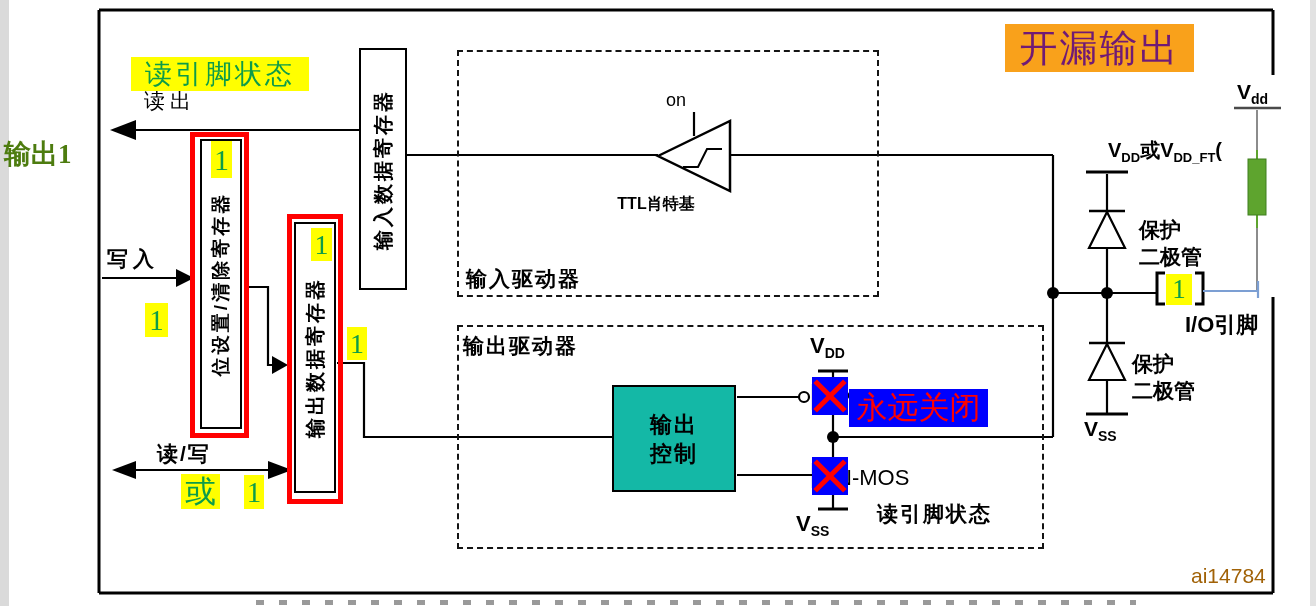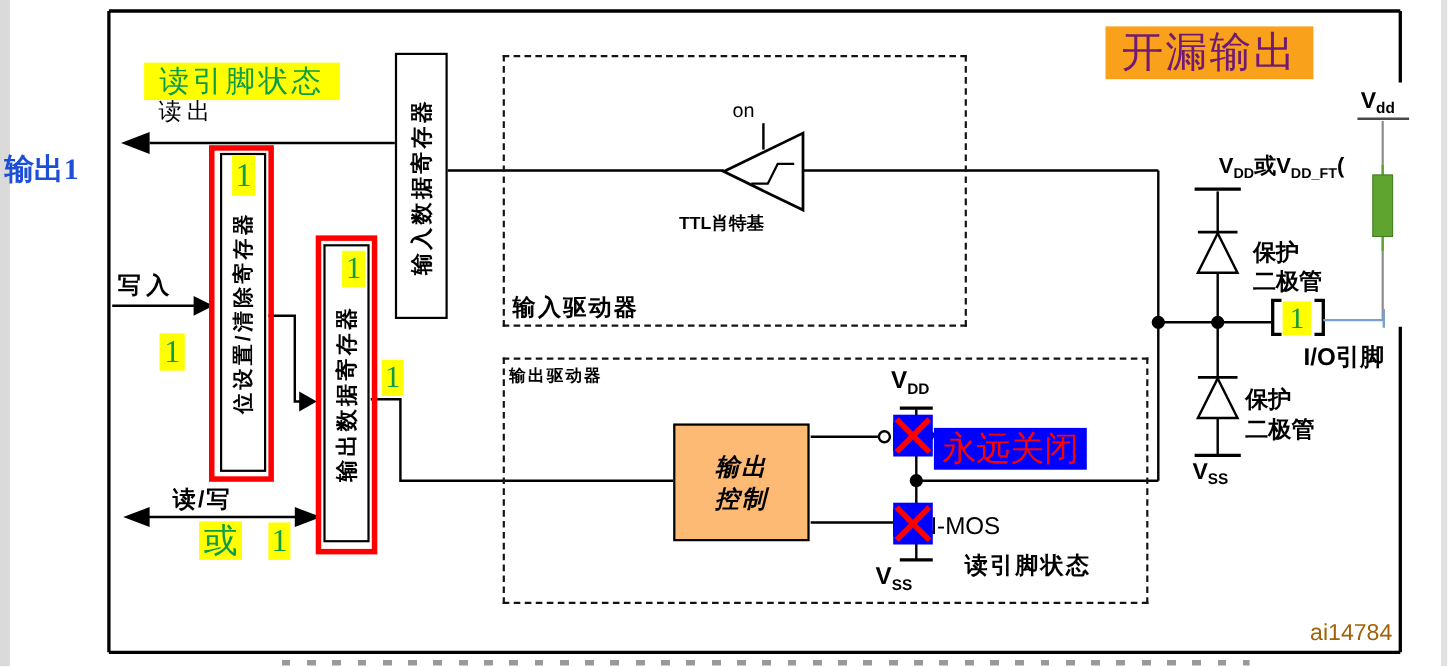--- a/index.html
+++ b/index.html
@@ -24,22 +24,22 @@
   .one{position:absolute;background:#ffff00;color:#0d9c49;text-align:center;
        font-family:"Liberation Serif",serif;z-index:12;}
   
   .xbox{position:absolute;width:36px;height:38px;background:#0000fe;z-index:10;}
   .xbox::before,.xbox::after{content:"";position:absolute;left:50%;top:50%;width:42px;height:5px;
        background:#ff0000;transform-origin:center;}
   .xbox::before{transform:translate(-50%,-50%) rotate(45deg);}
   .xbox::after{transform:translate(-50%,-50%) rotate(-45deg);}
   .sub{font-size:13px;position:relative;top:5px;letter-spacing:0;}
   .sub2{font-size:14px;position:relative;top:5px;letter-spacing:0;}
-  .ctrlbox{position:absolute;border:2.5px solid #000;background:#fdba74;display:flex;flex-direction:column;
-       align-items:center;justify-content:center;font-size:22px;font-weight:600;line-height:29px;letter-spacing:2px;font-style:italic;}
+  .ctrlbox{position:absolute;border:2.5px solid #000;background:#14b8a6;display:flex;flex-direction:column;
+       align-items:center;justify-content:center;font-size:22px;font-weight:600;line-height:29px;letter-spacing:2px;}
   .caption-frag{position:absolute;background:repeating-linear-gradient(90deg,rgba(70,70,70,.55) 0 8px,transparent 8px 23px);}
 </style>
 </head>
 <body>
 
 <div class="stage">
 
   <div class="edge" style="left:0;width:9px;"></div>
   <div class="edge" style="left:1310px;width:6px;background:#e2e2e2;"></div>
 
@@ -109,21 +109,21 @@
       <path d="M1257,150 V228" stroke="#5ea42e" stroke-width="2" fill="none"></path>
       <path d="M1234,108 H1281" stroke="#4a4a4a" stroke-width="2.4" fill="none"></path>
       <rect x="1248" y="159" width="18" height="56" fill="#5ea42e" stroke="#3f7f1f" stroke-width="1"></rect>
       <path d="M1203,291 H1259 M1258,281 V298" stroke="#7c9fd3" stroke-width="2.2" fill="none"></path>
     </g>
   </svg>
 
   <div class="dashed" style="left:457px;top:50px;width:418px;height:243px;"></div>
   <div class="dashed" style="left:457px;top:325px;width:583px;height:220px;"></div>
   <div class="lbl zh ls2" style="left:466px;top:265px;font-size:21px;font-weight:700;">输入驱动器</div>
-  <div class="lbl zh ls2" style="left:463px;top:332px;font-size:15px;font-weight:700;">输出驱动器</div>
+  <div class="lbl zh ls2" style="left:463px;top:332px;font-size:21px;font-weight:700;">输出驱动器</div>
 
   <div class="regbox" style="left:359px;top:48px;width:44px;height:238px;z-index:5;">
     <div class="vtext">
         <span class="zh">输入数据寄存器</span>
       </div>
   </div>
 
   <div class="redframe" style="left:190px;top:132px;width:49px;height:296px;"></div>
   <div class="regbox" style="left:200px;top:139px;width:38px;height:286px;z-index:5;">
     <div class="vtext">
@@ -178,21 +178,21 @@
   <div class="lbl zh" style="left:1084px;top:417px;font-size:21px;font-weight:600;">
     <span>V</span><span class="sub2">SS</span>
   </div>
   <div class="lbl zh" style="left:1185px;top:310px;font-size:22px;font-weight:700;">I/O引脚</div>
   <div class="lbl zh" style="left:1237px;top:80px;font-size:21px;font-weight:700;z-index:6;">
     <span>V</span><span class="sub2" style="font-weight:700;">dd</span>
   </div>
   <div class="lbl zh" style="left:1191px;top:564px;font-size:21px;color:#a16207;">ai14784</div>
 
   <div class="chip ann" style="left:131px;top:57px;width:178px;height:34px;background:#ffff00;color:#0d9c49;font-size:27px;line-height:34px;letter-spacing:3px;">读引脚状态</div>
-  <div class="lbl ann" style="left:4px;top:136px;font-size:27px;font-weight:700;color:#1d4ed8;">输出1</div>
+  <div class="lbl ann" style="left:4px;top:136px;font-size:27px;font-weight:700;color:#4d7c0f;">输出1</div>
   <div class="chip ann" style="left:1005px;top:24px;width:189px;height:48px;background:#f9a11b;color:#701a75;font-size:38px;line-height:48px;letter-spacing:2px;">开漏输出</div>
   <div class="chip ann" style="left:849px;top:341px;width:139px;height:38px;background:#0000fe;color:#ff0000;font-size:31px;line-height:38px;z-index:11;margin-top:48px;">永远关闭</div>
   <div class="chip ann" style="left:181px;top:474px;width:39px;height:35px;background:#ffff00;color:#0d9c49;font-size:31px;line-height:35px;">或</div>
 
   <div class="one" style="left:211px;top:141px;width:21px;height:37px;font-size:30px;line-height:37px;">1</div>
   <div class="one" style="left:311px;top:228px;width:21px;height:33px;font-size:28px;line-height:33px;">1</div>
   <div class="one" style="left:145px;top:303px;width:23px;height:34px;font-size:29px;line-height:34px;">1</div>
   <div class="one" style="left:347px;top:327px;width:20px;height:33px;font-size:28px;line-height:33px;">1</div>
   <div class="one" style="left:244px;top:475px;width:20px;height:34px;font-size:29px;line-height:34px;">1</div>
   <div class="one" style="left:1166px;top:274px;width:26px;height:31px;font-size:27px;line-height:31px;">1</div>

